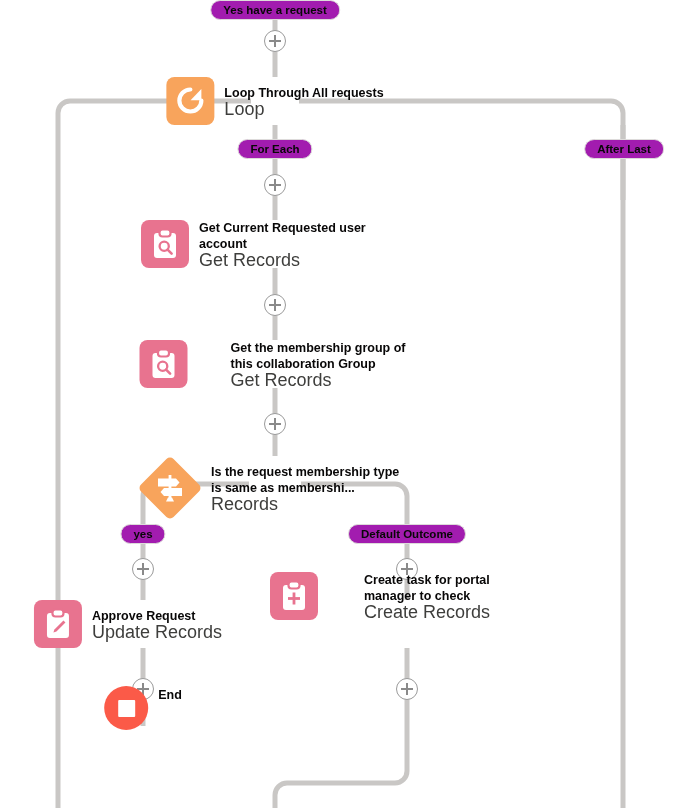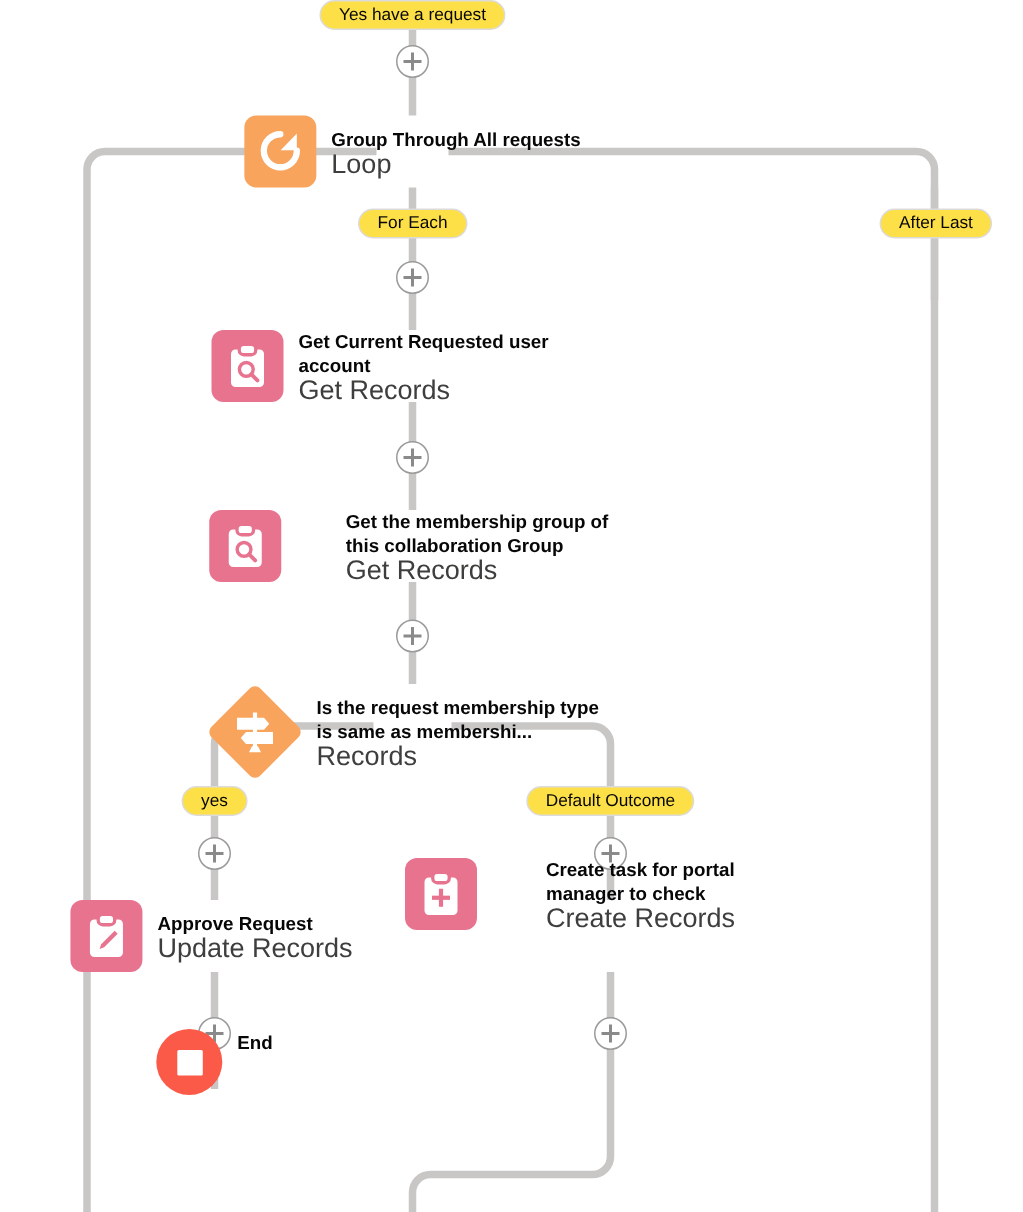--- a/index.html
+++ b/index.html
@@ -25,25 +25,25 @@
     width: 682px;
     height: 808px;
   }
 
   
   .pill {
     position: absolute;
     height: 20px;
     line-height: 19px;
     padding: 0 12px;
-    background: #fde047;
+    background: #a21caf;
     border: 1px solid #dddbda;
     border-radius: 11px;
     font-size: 11.5px;
-    font-weight: normal;
+    font-weight: bold;
     color: #080707;
     white-space: nowrap;
     transform: translateX(-50%);
     text-align: center;
     box-sizing: border-box;
   }
 
   
   .plus {
     position: absolute;
@@ -227,21 +227,21 @@
   <div class="node" style="left:275px; top:101px;">
     <div class="node-icon">
       <div class="sq orange">
         <svg width="48" height="48" viewBox="0 0 48 48" xmlns="http://www.w3.org/2000/svg">
           <path d="M24 12.5 A11 11 0 1 0 35 23.5" fill="none" stroke="#ffffff" stroke-width="4.2" stroke-linecap="round"></path>
           <path d="M35 12 L35 23.2 L24.2 23.2 Z" fill="#ffffff"></path>
         </svg>
       </div>
     </div>
     <div class="node-text narrow">
-      <div class="node-title">Group Through All requests</div>
+      <div class="node-title">Loop Through All requests</div>
       <div class="node-sub">Loop</div>
     </div>
   </div>
 
   <div class="node" style="left:260px; top:244px;">
     <div class="node-icon">
       <div class="sq pink">
         <svg width="48" height="48" viewBox="0 0 48 48" xmlns="http://www.w3.org/2000/svg">
           <rect x="13" y="13" width="22" height="25" rx="3" fill="#ffffff"></rect>
           <rect x="18.5" y="9.5" width="11" height="7" rx="3" fill="#ffffff" stroke="#e8738f" stroke-width="2.2"></rect>
@@ -286,21 +286,21 @@
           </svg>
         </div>
       </div>
     </div>
     <div class="node-text wide">
       <div class="node-title">Is the request membership type is same as membershi...</div>
       <div class="node-sub">Records</div>
     </div>
   </div>
 
-  <div class="node" style="left:141px; top:624px;">
+  <div class="node" style="left:128px; top:624px;">
     <div class="node-icon">
       <div class="sq pink">
         <svg width="48" height="48" viewBox="0 0 48 48" xmlns="http://www.w3.org/2000/svg">
           <rect x="13" y="13" width="22" height="25" rx="3" fill="#ffffff"></rect>
           <rect x="18.5" y="9.5" width="11" height="7" rx="3" fill="#ffffff" stroke="#e8738f" stroke-width="2.2"></rect>
           <path d="M29.5 20.5 L31.5 22.5 L22.5 31.5 L19.4 32.6 L20.5 29.5 Z" fill="#e8738f"></path>
         </svg>
       </div>
     </div>
     <div class="node-text narrow">

